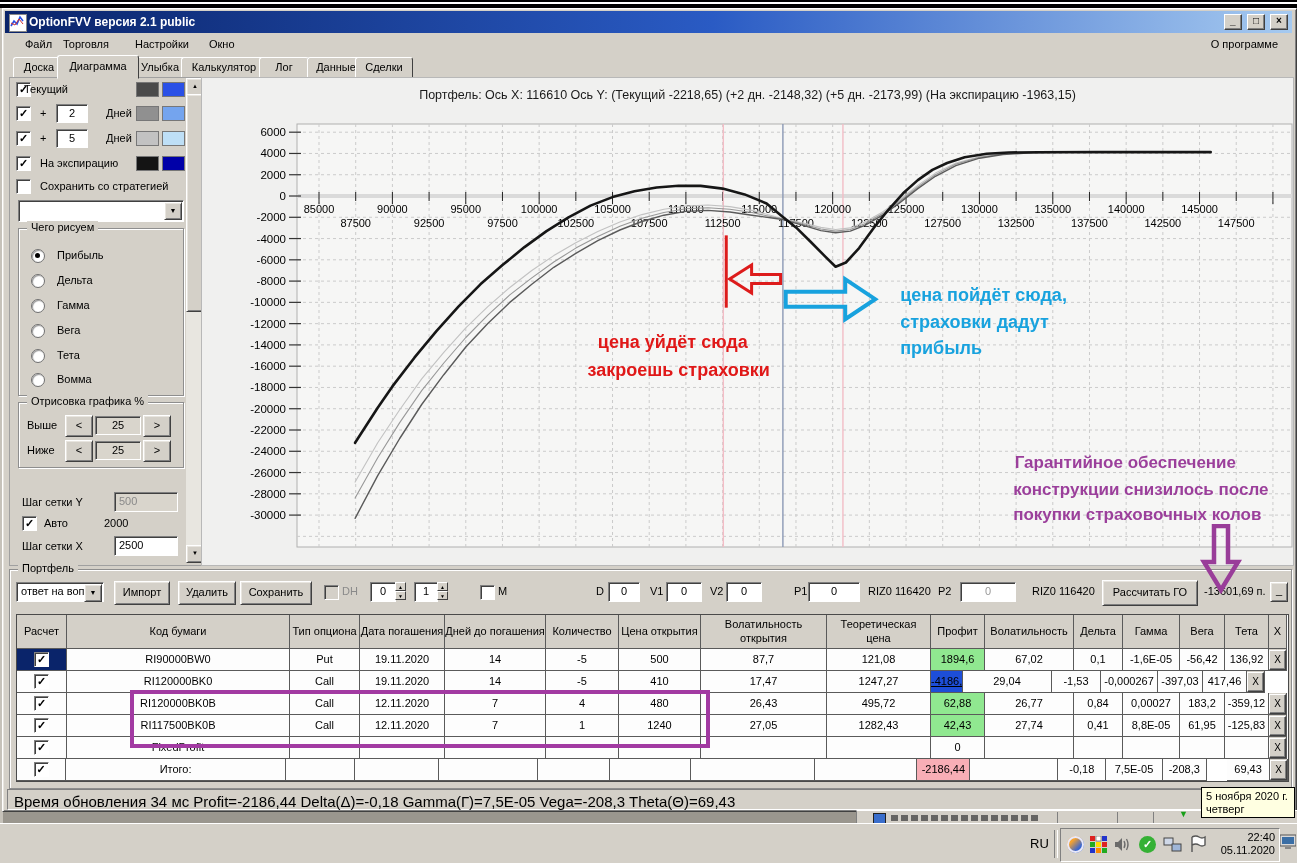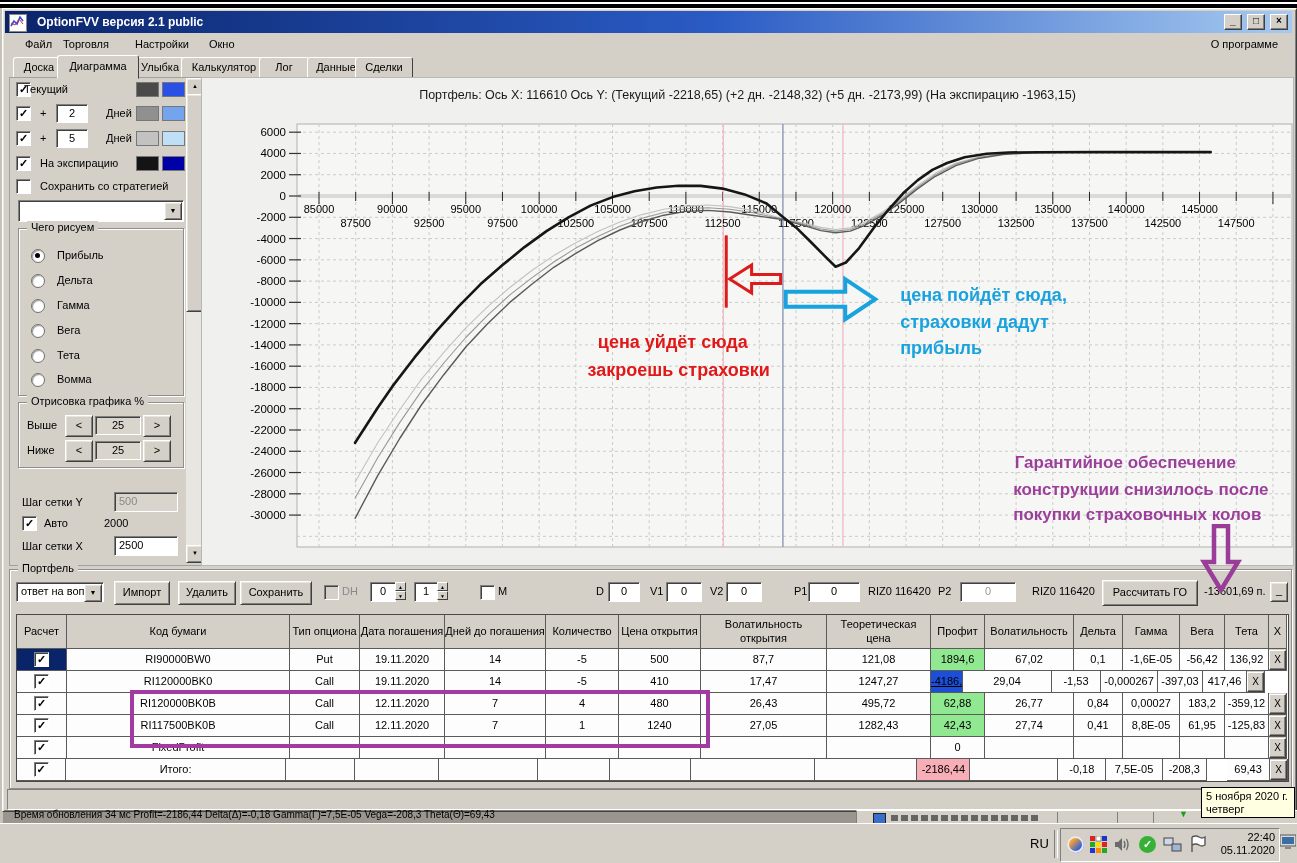--- a/index.html
+++ b/index.html
@@ -62,21 +62,21 @@
 
 <div class="abs raised" style="left:2px;top:8px;width:1293px;height:802px;">
 
   <div class="abs" style="left:2px;top:2px;width:1287px;height:22px;background:linear-gradient(90deg,#0a246a,#2a5bc4 55%,#a6caf0);">
     <span class="abs" style="left:4px;top:3px;width:16px;height:16px;background:#fff;border:1px solid #888;">
       <svg width="14" height="14" viewBox="0 0 14 14">
           <polyline points="1,11 4,6 7,9 10,2 13,6" fill="none" stroke="#2a50e6" stroke-width="1.6"></polyline>
           <polyline points="1,8 5,10 9,4 13,9" fill="none" stroke="#d03030" stroke-width="1"></polyline>
         </svg>
     </span>
-    <span class="abs" style="left:24px;top:4px;color:#fff;font-weight:bold;font-size:12px;margin-left:8px;">OptionFVV версия 2.1 public</span>
+    <span class="abs" style="left:24px;top:4px;color:#fff;font-weight:bold;font-size:12px;">OptionFVV версия 2.1 public</span>
     <span class="abs" style="right:4px;top:3px;">
       <span class="titlebtn">_</span>
       <span class="titlebtn">□</span>
       <span class="titlebtn">×</span>
     </span>
   </div>
 
   <div class="abs" style="left:2px;top:46px;width:1287px;height:24px;">
     <span class="tab" style="left:8px;width:38px;">Доска</span>
     <span class="tab active" style="left:52px;width:68px;">Диаграмма</span>
@@ -542,21 +542,21 @@
           <div class="tcell xcell" style="width: 18px;">
             <span class="xbtn">X</span>
           </div>
         </div>
       </div>
 
     <div class="abs" style="left:120px;top:120px;width:572px;height:50px;border:4px solid #a23aa2;z-index:5;pointer-events:none;"></div>
   </div>
 
   <div class="abs sunken" style="left:4px;top:780px;width:1283px;height:19px;background:#d4d0c8;box-shadow:none;">
-    <span class="lbl" style="left:6px;top:19px;font-size:10px;">Время обновления 34 мс   Profit=-2186,44 Delta(Δ)=-0,18 Gamma(Г)=7,5E-05 Vega=-208,3 Theta(Θ)=69,43</span>
+    <span class="lbl" style="left:6px;top:3px;font-size:15px;">Время обновления 34 мс   Profit=-2186,44 Delta(Δ)=-0,18 Gamma(Г)=7,5E-05 Vega=-208,3 Theta(Θ)=69,43</span>
   </div>
 </div>
 
 <svg class="abs" style="left:1188px;top:524px;z-index:8;pointer-events:none;" width="64" height="72" viewBox="0 0 64 72">
   <polygon points="26,2 40,2 40,38 50,38 33,66 16,38 26,38" fill="none" stroke="#993d99" stroke-width="4.5"></polygon>
 </svg>
 
 <div class="abs" style="left:856px;top:810px;width:441px;height:13px;background:#d4d0c8;border-top:1px solid #fff;border-left:1px solid #808080;">
   <span class="abs" style="left:16px;top:2px;width:11px;height:9px;background:#3a6ecc;border:1px solid #222;"></span>
   <span class="abs" style="left:34px;top:4px;width:150px;height:6px;background:repeating-linear-gradient(90deg,#4a4a4a 0 7px,transparent 7px 10px);opacity:.8;"></span>

